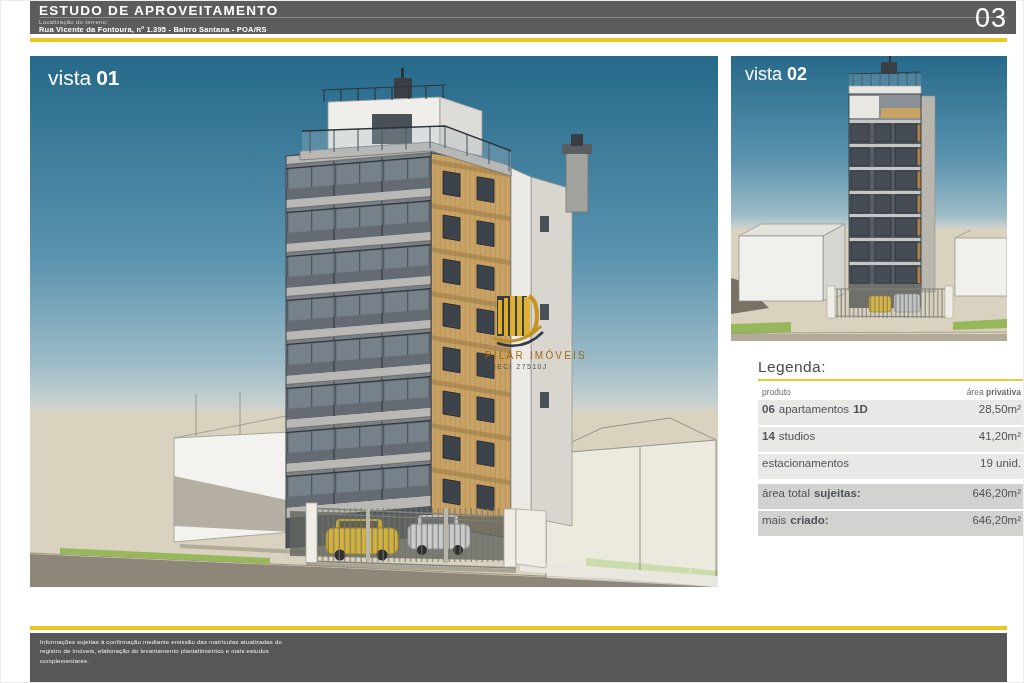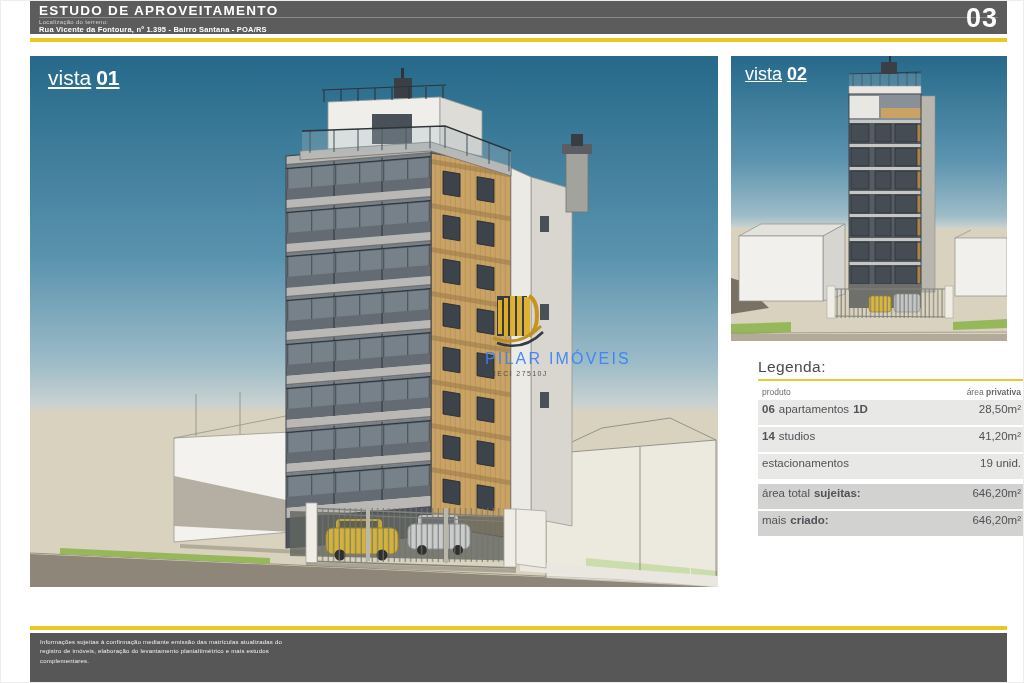--- a/index.html
+++ b/index.html
@@ -1,41 +1,41 @@
 <!DOCTYPE html>
 <html><head>
 <meta charset="utf-8">
 <style>
   html,body{margin:0;padding:0;background:#ffffff;}
   .page{position:relative;width:1024px;height:683px;background:#ffffff;
         font-family:"Liberation Sans",sans-serif;overflow:hidden;box-sizing:border-box;
         border:1px solid #ededed;}
   
-  .header-bar{position:absolute;left:29px;top:0;width:977px;height:33px;background:#5c5c5c;}
+  .header-bar{position:absolute;left:29px;top:0;width:977px;height:33px;background:#5c5c5c;padding-left:9px;}
   .header-title{position:absolute;left:9px;top:2px;color:#ffffff;font-size:13.5px;
         letter-spacing:1.3px;font-weight:bold;white-space:nowrap;}
   .header-divider{position:absolute;left:9px;right:9px;top:16px;height:1px;background:rgba(255,255,255,0.28);}
   .header-loc{position:absolute;left:9px;top:18px;color:#d2d2d2;font-size:6px;letter-spacing:.3px;}
   .header-addr{position:absolute;left:9px;top:24px;color:#ffffff;font-size:7.5px;font-weight:bold;letter-spacing:.2px;text-align:center;}
   .page-number{position:absolute;right:9px;top:0;height:33px;line-height:34px;color:#ffffff;
-        font-size:27px;font-weight:bold;letter-spacing:1px;}
+        font-size:27px;font-weight:normal;letter-spacing:1px;}
   .yellow-line{position:absolute;left:29px;width:977px;height:4px;background:#ecc722;}
   .yl-top{top:37px;} .yl-bottom{top:625px;}
   
   .vista1{position:absolute;left:29px;top:55px;width:688px;height:531px;}
   .vista2{position:absolute;left:730px;top:55px;width:276px;height:285px;}
   .vista1 svg,.vista2 svg{display:block;width:100%;height:100%;}
-  .vista-label{position:absolute;color:#ffffff;white-space:nowrap;text-decoration:underline;}
+  .vista-label{position:absolute;color:#ffffff;white-space:nowrap;}
   .vl-1{left:18px;top:10px;font-size:21px;}
   .vl-2{left:14px;top:8px;font-size:18px;}
   .vista-label .num{font-weight:bold;margin-left:5px;}
   
   .watermark{position:absolute;left:449px;top:291px;width:132px;text-align:center;opacity:.93;z-index:5;}
   .wm-icon{display:block;margin:0 auto 2px auto;}
-  .wm-brand{font-size:16px;letter-spacing:2.2px;color:#3b82f6;white-space:nowrap;margin-left:35px;}
+  .wm-brand{font-size:10px;letter-spacing:2.2px;color:#a16207;white-space:nowrap;margin-left:35px;}
   .wm-creci{font-size:7px;letter-spacing:1.4px;color:#474747;margin-top:2px;}
   
   .legend{position:absolute;left:737px;top:357px;width:268px;color:#4f5257;margin-left:20px;}
   .lg-title{font-size:15.5px;color:#4b4b4b;letter-spacing:.4px;}
   .lg-underline{height:2px;background:#e8c93a;margin-top:3px;margin-bottom:4px;}
   .lg-head{display:flex;justify-content:space-between;font-size:8.5px;color:#6a6a6a;
         padding:2px 5px 3px 4px;}
   .lg-row{display:flex;justify-content:space-between;align-items:center;height:17px;
         background:#e8e8e6;margin-bottom:2px;padding:0 5px 8px 4px;font-size:11.5px;}
   .lg-row.total{background:#d2d2d0;}

